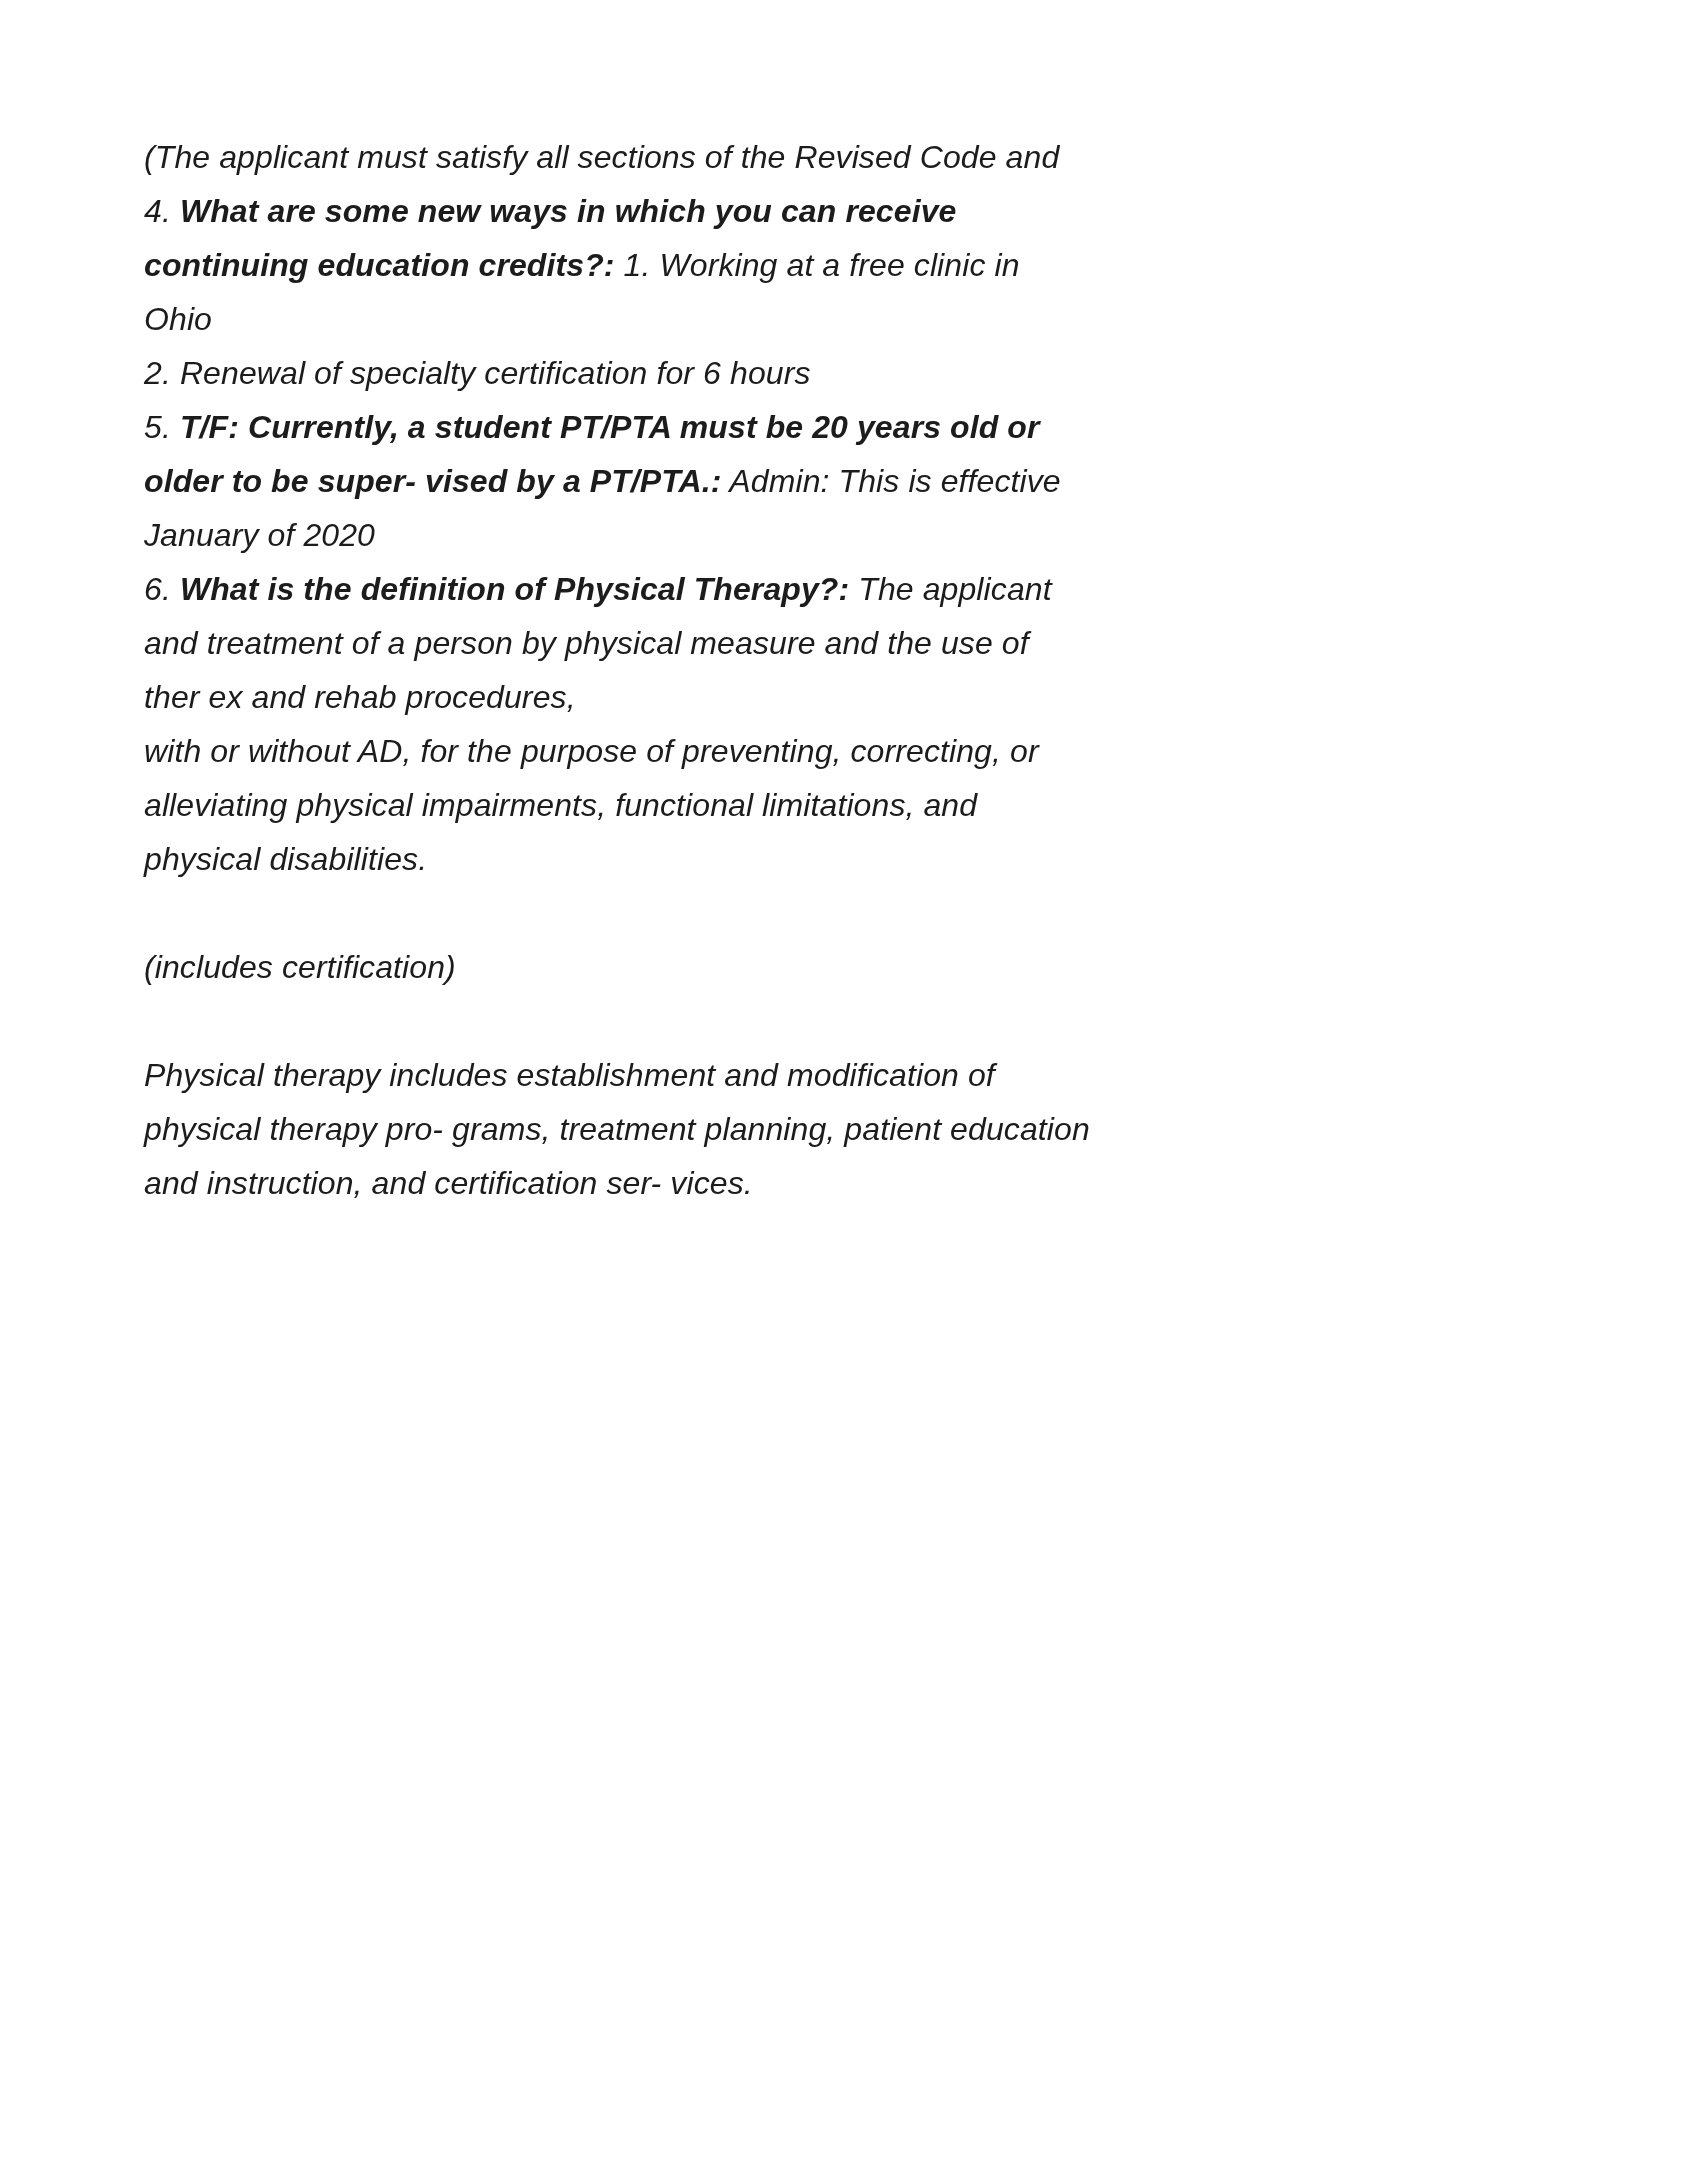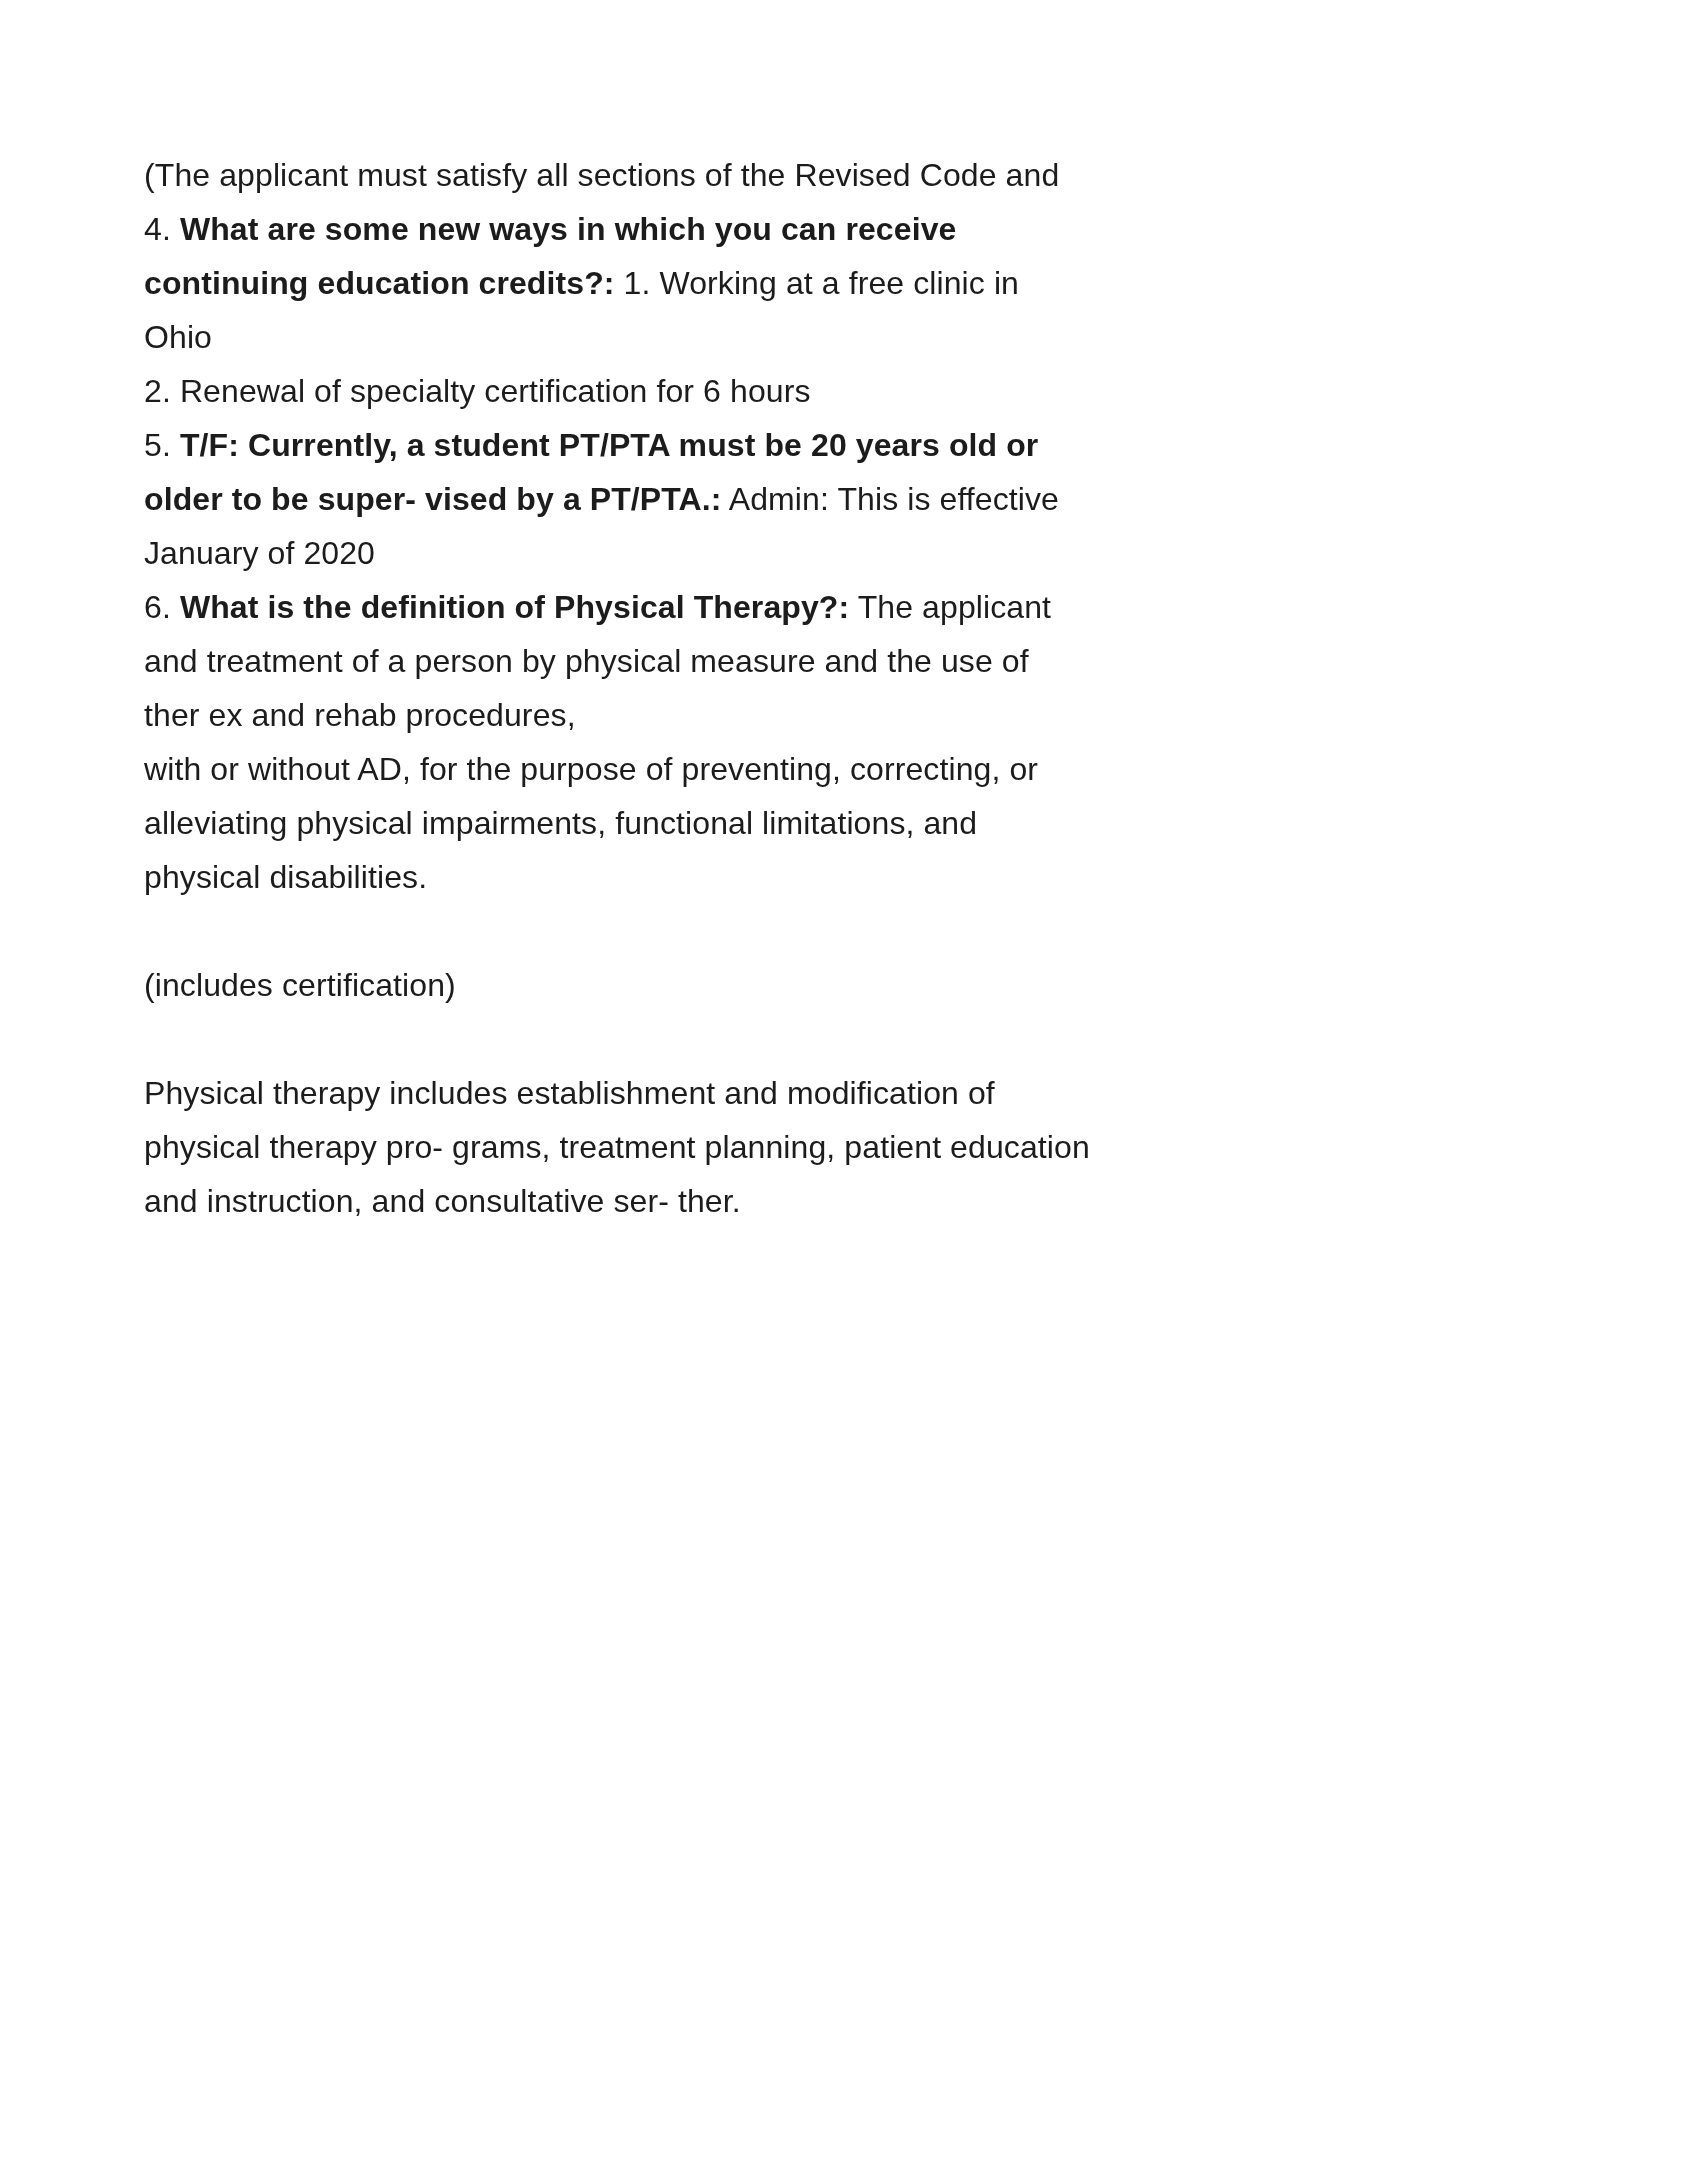--- a/index.html
+++ b/index.html
@@ -13,22 +13,23 @@
     background: #ffffff;
     position: relative;
     overflow: hidden;
     font-family: "Liberation Sans", sans-serif;
     color: #1c1c1c;
   }
   
   .doc-body {
     position: absolute;
     left: 144px;
-    top: 148px;
+    top: 130px;
     width: 1139px;
+    font-style: italic;
   }
   .line {
     font-size: 32px;
     line-height: 54px;
     white-space: pre-wrap;
     letter-spacing: 0.1px;
   }
   .line .bold {
     font-weight: bold;
     text-align: right;
@@ -50,15 +51,15 @@
     <div class="line"><span>and treatment of a person by physical measure and the use of</span></div>
     <div class="line"><span>ther ex and rehab procedures,</span></div>
     <div class="line"><span>with or without AD, for the purpose of preventing, correcting, or</span></div>
     <div class="line"><span>alleviating physical impairments, functional limitations, and</span></div>
     <div class="line"><span>physical disabilities.</span></div>
     <div class="line">&nbsp;</div>
     <div class="line"><span>(includes certification)</span></div>
     <div class="line">&nbsp;</div>
     <div class="line"><span>Physical therapy includes establishment and modification of</span></div>
     <div class="line"><span>physical therapy pro- grams, treatment planning, patient education</span></div>
-    <div class="line"><span>and instruction, and consultative ser- ther.</span></div>
+    <div class="line"><span>and instruction, and certification ser- vices.</span></div>
   </div>
 
 
 </body></html>

